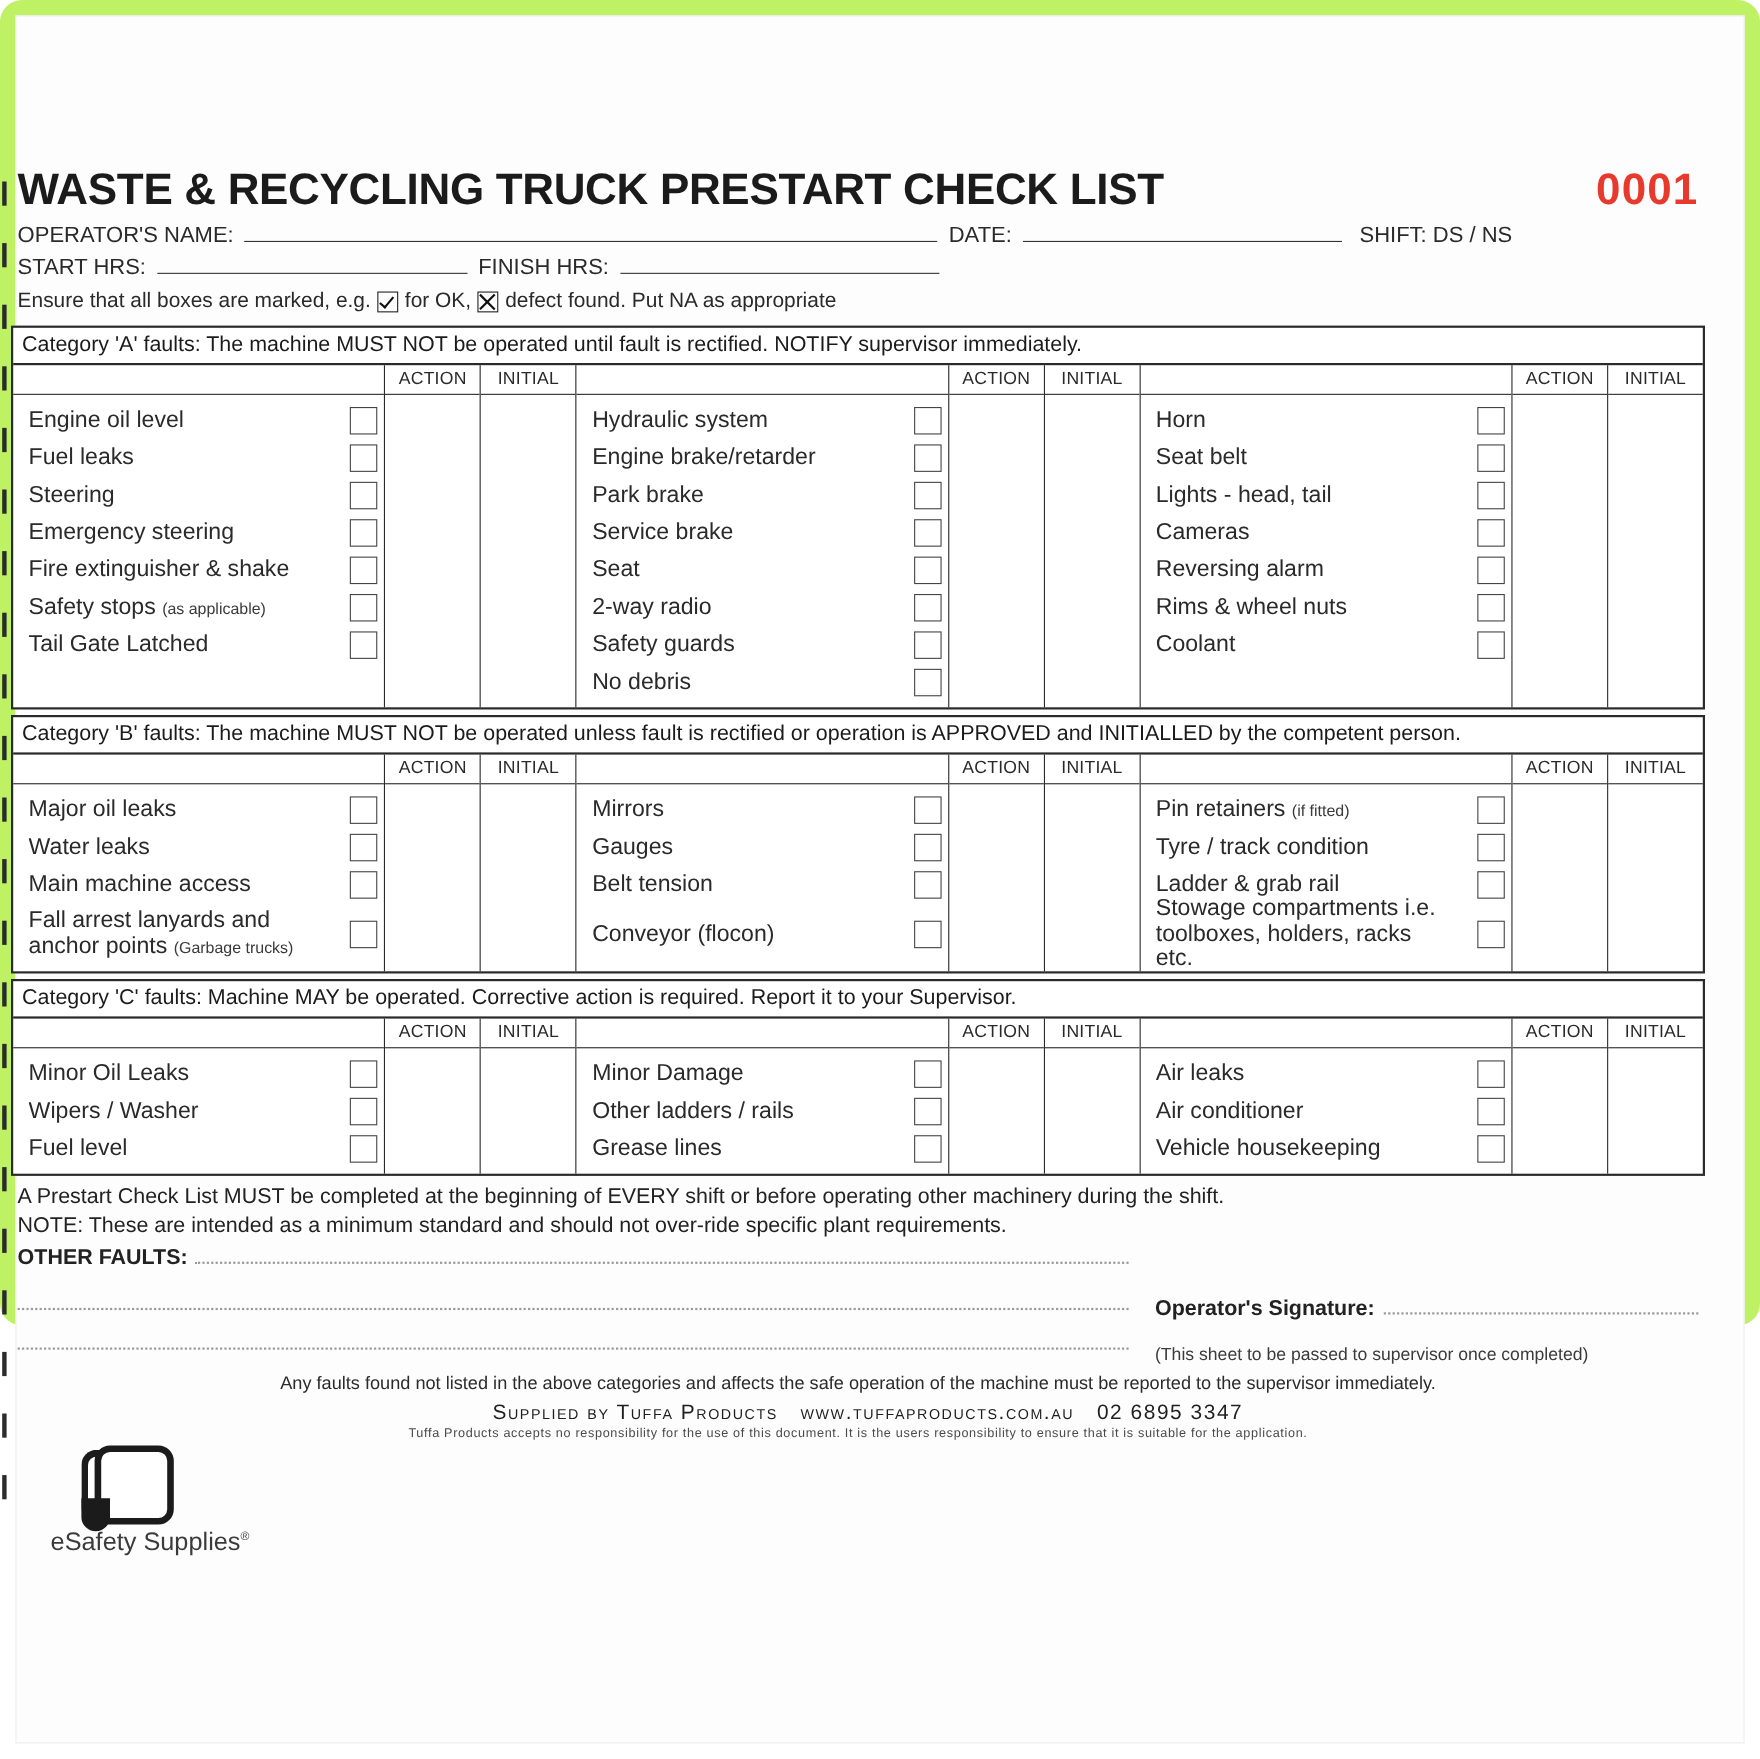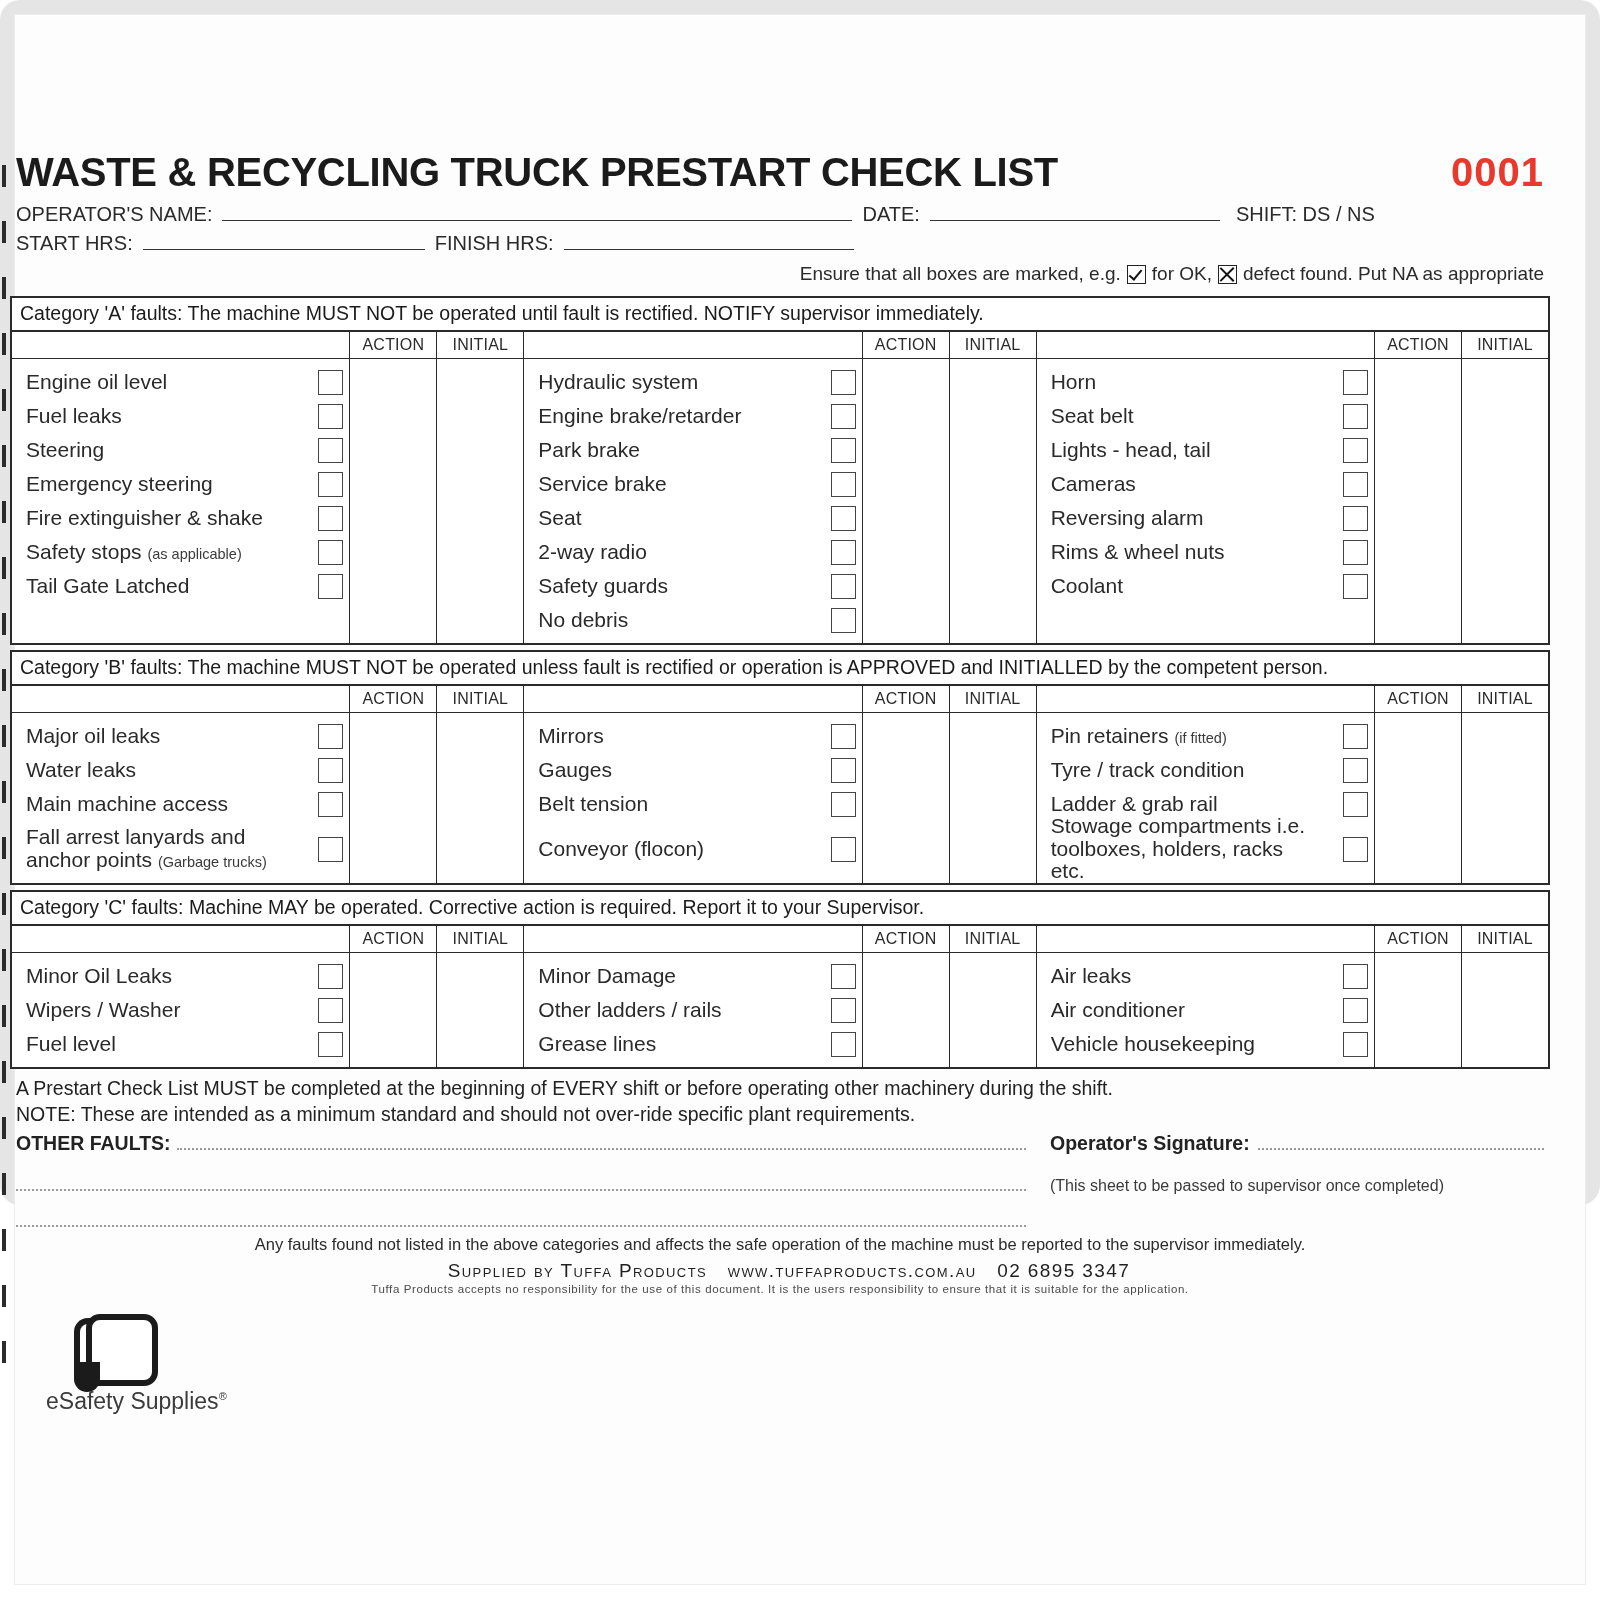--- a/index.html
+++ b/index.html
@@ -6,21 +6,21 @@
   body{
     width:1600px;height:1599px;
     background:#ffffff;
     font-family:"Liberation Sans", sans-serif;
     color:#1a1a1a;
     overflow:hidden;
   }
   .page{
     position:relative;
     width:1600px;height:1205px;
-    background:#e5e5e5;
+    background:#bef264;
     box-sizing:border-box;
     border-radius:20px;
   }
   
   .scan{
     position:absolute;
     left:14px;top:14px;
     width:1572px;height:1571px;
     background:#fdfdfd;
     border:1px solid #ededed;
@@ -75,21 +75,20 @@
     height:15px;
     margin:0 10px;
   }
   .shift{white-space:nowrap;margin-left:6px;}
   .note-row{
     font-size:19px;
     padding:8px 6px 6px 6px;
     display:flex;align-items:center;gap:6px;
     color:#2a2a2a;
     white-space:nowrap;
-    justify-content:flex-end;
   }
   .mini-box{
     display:inline-block;width:17px;height:17px;
     border:1.6px solid #222;position:relative;
     vertical-align:-2px;
   }
   .mini-box.tick:after{
     content:"";position:absolute;left:4px;top:1px;
     width:5px;height:11px;border:solid #111;
     border-width:0 2.2px 2.2px 0;transform:rotate(40deg);
@@ -182,21 +181,21 @@
   .otherrow{
     display:flex;align-items:baseline;
     gap:6px;
   }
   .dots{
     flex:1 1 auto;
     border-bottom:2.2px dotted #9a9a9a;
     height:14px;
   }
   .col-left{width:1010px;flex:0 0 1010px;}
-  .col-right{flex:1 1 auto;padding-left:24px;}
+  .col-right{flex:1 1 auto;padding-left:24px;margin-top:46px;}
   .sigrow{display:flex;align-items:baseline;gap:8px;}
   .sigline{
     flex:1 1 auto;border-bottom:2.2px dotted #9a9a9a;height:14px;
   }
   .passed{
     font-size:16px;color:#3a3a3a;margin-top:22px;white-space:nowrap;
   }
   .fine{
     text-align:center;font-size:16.5px;color:#2b2b2b;
     margin-top:8px;

